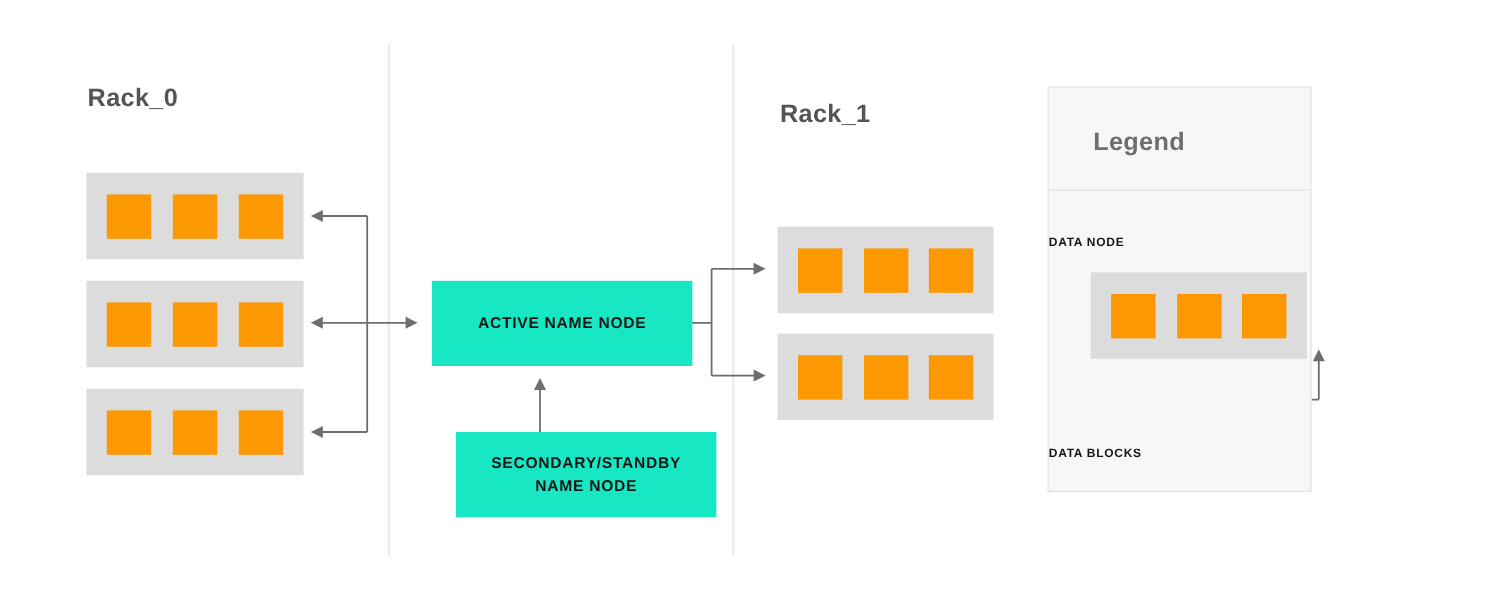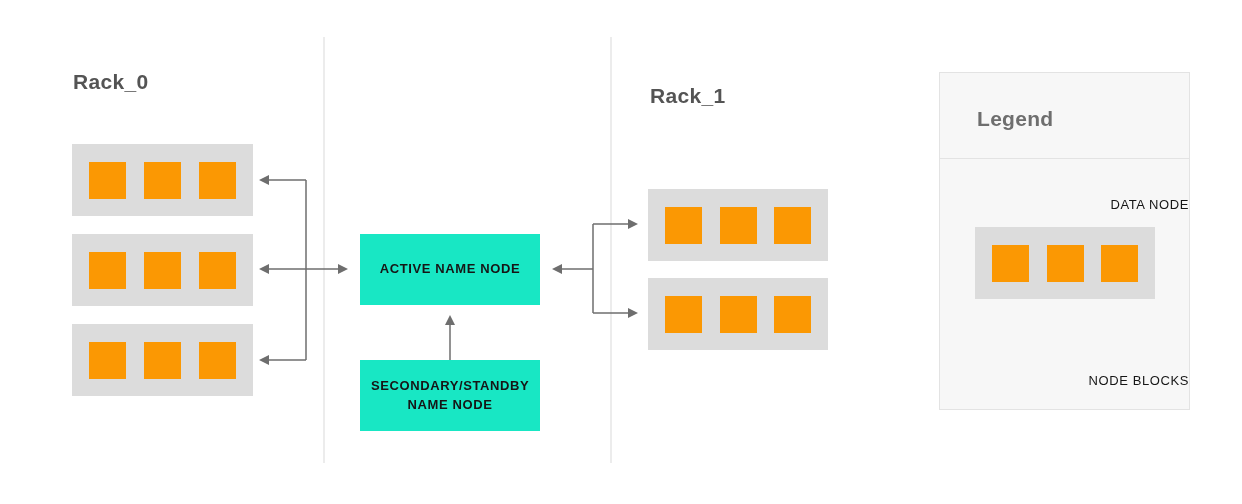--- a/index.html
+++ b/index.html
@@ -25,32 +25,32 @@
   #title-namenodes{left:361px;top:70px;}
   #title-rack1{left:650px;top:84px;}
 
   .node-box{position:absolute;background:var(--c-node-gray);display:flex;align-items:center;justify-content:space-between;padding:0 17px;box-sizing:border-box;}
   .node-box .block{width:37px;height:37px;background:var(--c-orange);}
   .r0{left:72px;width:181px;height:72px;}
   .r0.b1{top:144px;} .r0.b2{top:234px;} .r0.b3{top:324px;}
   .r1{left:648px;width:180px;height:72px;}
   .r1.b1{top:189px;} .r1.b2{top:278px;}
 
-  .name-node{position:absolute;left:360px;width:180px;height:71px;background:var(--c-teal);
+  .name-node{position:absolute;left:360px;width:217px;height:71px;background:var(--c-teal);
     display:flex;align-items:center;justify-content:center;text-align:center;
     font-size:13px;font-weight:700;letter-spacing:.6px;color:var(--c-label-text);
     padding:0 12px;box-sizing:border-box;line-height:1.45;}
   #active-name-node{top:234px;}
-  #secondary-name-node{top:360px;}
+  #secondary-name-node{top:360px;margin-left:20px;}
 
-  .legend-panel{position:absolute;left:939px;top:72px;width:251px;height:338px;
+  .legend-panel{position:absolute;left:873px;top:72px;width:220px;height:338px;
     background:var(--c-panel-bg);border:1px solid var(--c-panel-border);box-sizing:border-box;}
   .legend-header{height:86px;border-bottom:1px solid var(--c-panel-border);box-sizing:border-box;}
   .legend-title{position:absolute;left:37px;top:34px;font-size:21px;font-weight:600;letter-spacing:.3px;color:var(--c-legend-title-text);}
-  .legend-label{position:absolute;left:0;width:100%;text-align:right;font-size:13px;font-weight:400;letter-spacing:.6px;color:var(--c-label-text);}
+  .legend-label{position:absolute;left:0;width:100%;text-align:left;font-size:10px;font-weight:700;letter-spacing:.6px;color:var(--c-label-text);}
   #legend-data-node-label{top:124px;}
   #legend-data-blocks-label{top:300px;}
   .legend-node-box{left:35px;top:154px;}
 </style>
 </head>
 <body>
 
 <div class="canvas">
 
   <div class="divider d1"></div>
@@ -133,16 +133,16 @@
 
   <div class="legend-panel">
     <div class="legend-header"></div>
     <div class="legend-title">Legend</div>
     <div class="legend-label" id="legend-data-node-label">DATA NODE</div>
     <div class="node-box legend-node-box r1" style="position:absolute;">
       <span class="block"></span>
       <span class="block"></span>
       <span class="block"></span>
     </div>
-    <div class="legend-label" id="legend-data-blocks-label">NODE BLOCKS</div>
+    <div class="legend-label" id="legend-data-blocks-label">DATA BLOCKS</div>
   </div>
 
 </div>
 
 </body></html>

